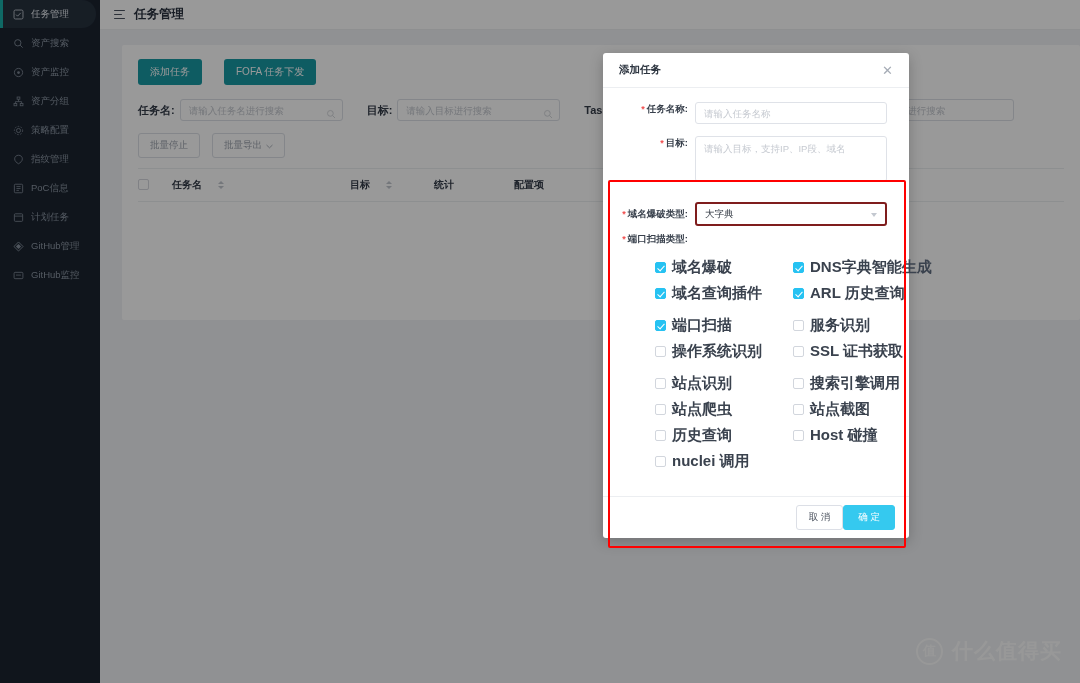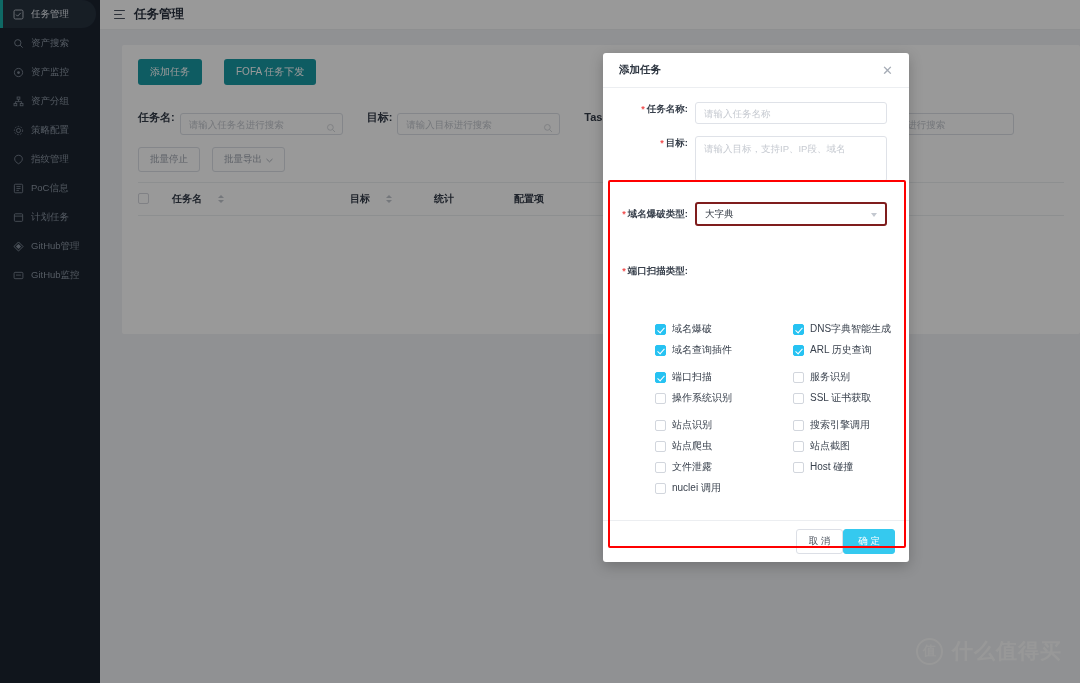--- a/index.html
+++ b/index.html
@@ -75,21 +75,21 @@
 
   .btn-row { display: flex; gap: 22px; margin-bottom: 14px; }
   .btn-primary {
     background: #1899a4; color: #fff; border: none;
     font-size: 10px; padding: 6px 12px; border-radius: 3px;
     cursor: pointer; font-family: inherit; white-space: nowrap;
   }
   .filters { display: flex; align-items: center; gap: 0; flex-wrap: nowrap; }
   .filter { display: flex; align-items: center; gap: 5px; margin-right: 24px; }
   .filter-label { font-size: 11px; font-weight: bold; color: #343c49; white-space: nowrap; }
-  .inp-wrap { position: relative; margin-top: 14px; }
+  .inp-wrap { position: relative; }
   .inp {
     width: 163px; height: 22px; border: 1px solid #dcdfe6; border-radius: 3px;
     font-size: 9.5px; padding: 0 22px 0 8px; color: #333;
     font-family: inherit; background: #fff;
   }
   .inp::placeholder { color: #c3c7ce; }
   .inp-ic { position: absolute; right: 7px; top: 6px; opacity: .45; }
 
   .sub-btns { display: flex; gap: 12px; margin: 12px 0 10px 0; }
   .btn-ghost {
@@ -152,39 +152,39 @@
     font-size: 9.5px; padding: 0 20px 0 8px; color: #2f3640;
     display: flex; align-items: center; position: relative; cursor: pointer;
     background: #fff;
   }
   .sel.focused { border-color: #5fd4ee; }
   .chev {
     position: absolute; right: 8px; top: 9px;
     width: 0; height: 0; border-left: 3.5px solid transparent;
     border-right: 3.5px solid transparent; border-top: 4px solid #c3c8d0;
   }
-  .frm-row.sel-row { margin-bottom: 33px; }
+  .frm-row.sel-row { margin-bottom: 1px; }
   .frm-row.sel-row .frm-lab { line-height: 24px; }
 
   .checks { padding: 6px 0 8px 42px; }
   .cgroup { margin-bottom: 13px; }
   .crow { display: flex; margin-bottom: 7px; }
   .ccol { width: 138px; flex: 0 0 138px; display: flex; align-items: center; gap: 6px; }
   .cbx {
     width: 11px; height: 11px; flex: 0 0 11px; border-radius: 2px;
     border: 1px solid #d2d6dd; background: #fff; position: relative;
     cursor: pointer;
   }
   .cbx.on { background: #26c2f2; border-color: #26c2f2; }
   .cbx.on::after {
     content: ""; position: absolute; left: 3.2px; top: 1px;
     width: 3px; height: 6px; border: solid #fff;
     border-width: 0 1.6px 1.6px 0; transform: rotate(42deg);
   }
-  .clab { font-size: 10px; color: #3a424e; white-space: nowrap; }
+  .clab { font-size: 15px; color: #3a424e; white-space: nowrap; font-weight: bold; }
 
   .modal-foot {
     border-top: 1px solid #eceef1; padding: 8px 14px;
     display: flex; justify-content: flex-end; 
   }
   .btn-cancel {
     background: #fff; border: 1px solid #dcdfe6; border-radius: 3px;
     font-size: 9.5px; color: #4a515d; padding: 5px 12px; cursor: pointer; font-family: inherit;
   }
   .btn-ok {
@@ -545,21 +545,21 @@
               <span class="clab">站点爬虫</span>
             </div>
             <div class="ccol">
               <span class="cbx"></span>
               <span class="clab">站点截图</span>
             </div>
           </div>
           <div class="crow">
             <div class="ccol">
               <span class="cbx"></span>
-              <span class="clab">文件泄露</span>
+              <span class="clab">历史查询</span>
             </div>
             <div class="ccol">
               <span class="cbx"></span>
               <span class="clab">Host 碰撞</span>
             </div>
           </div>
           <div class="crow">
             <div class="ccol">
               <span class="cbx"></span>
               <span class="clab">nuclei 调用</span>

